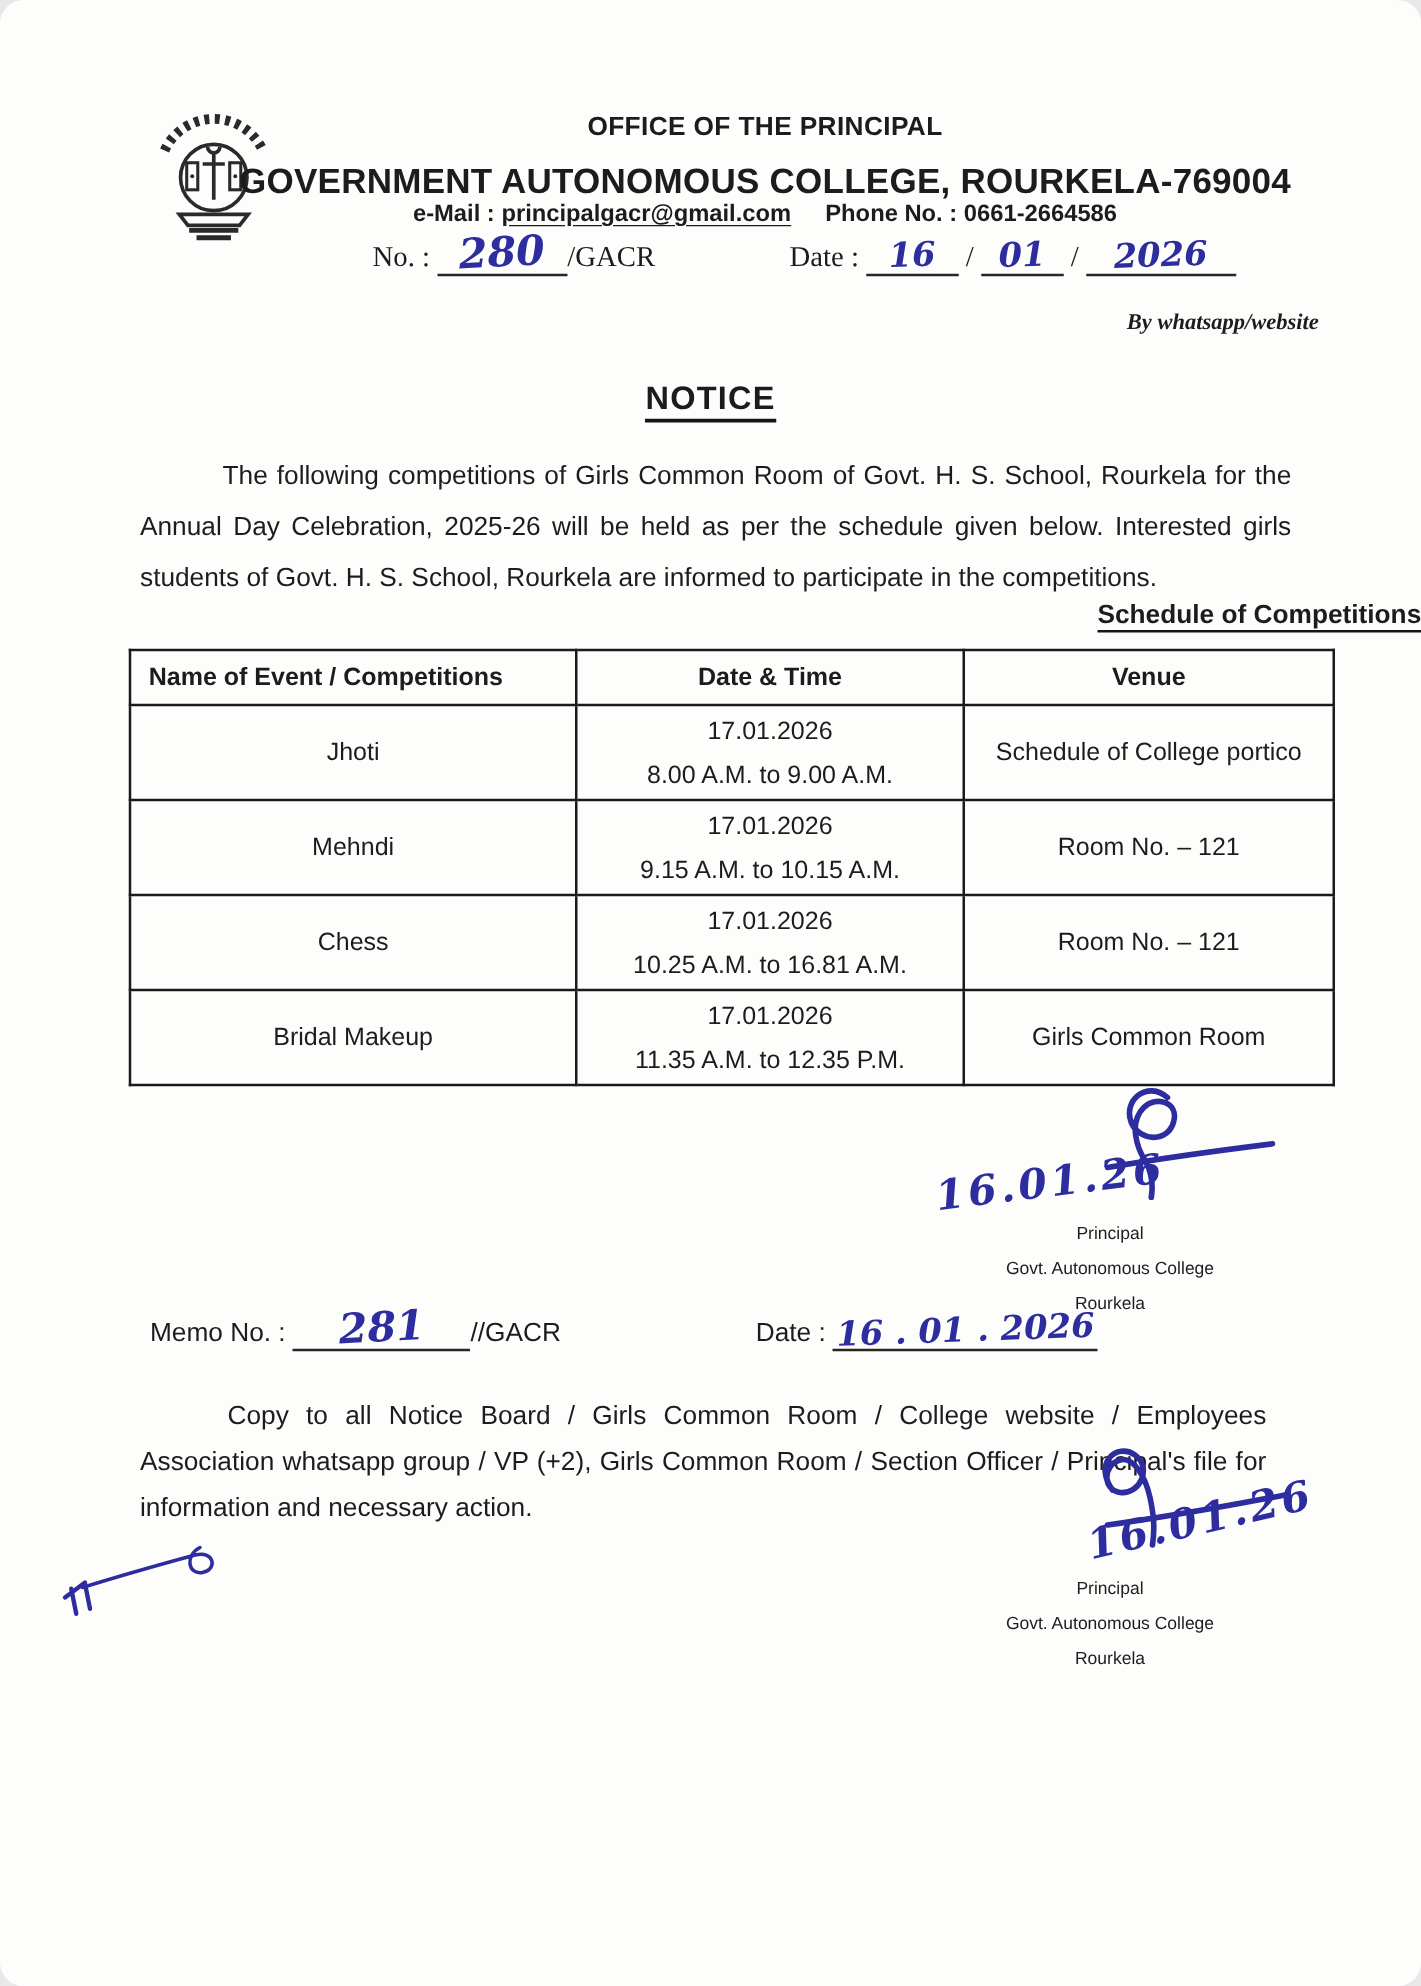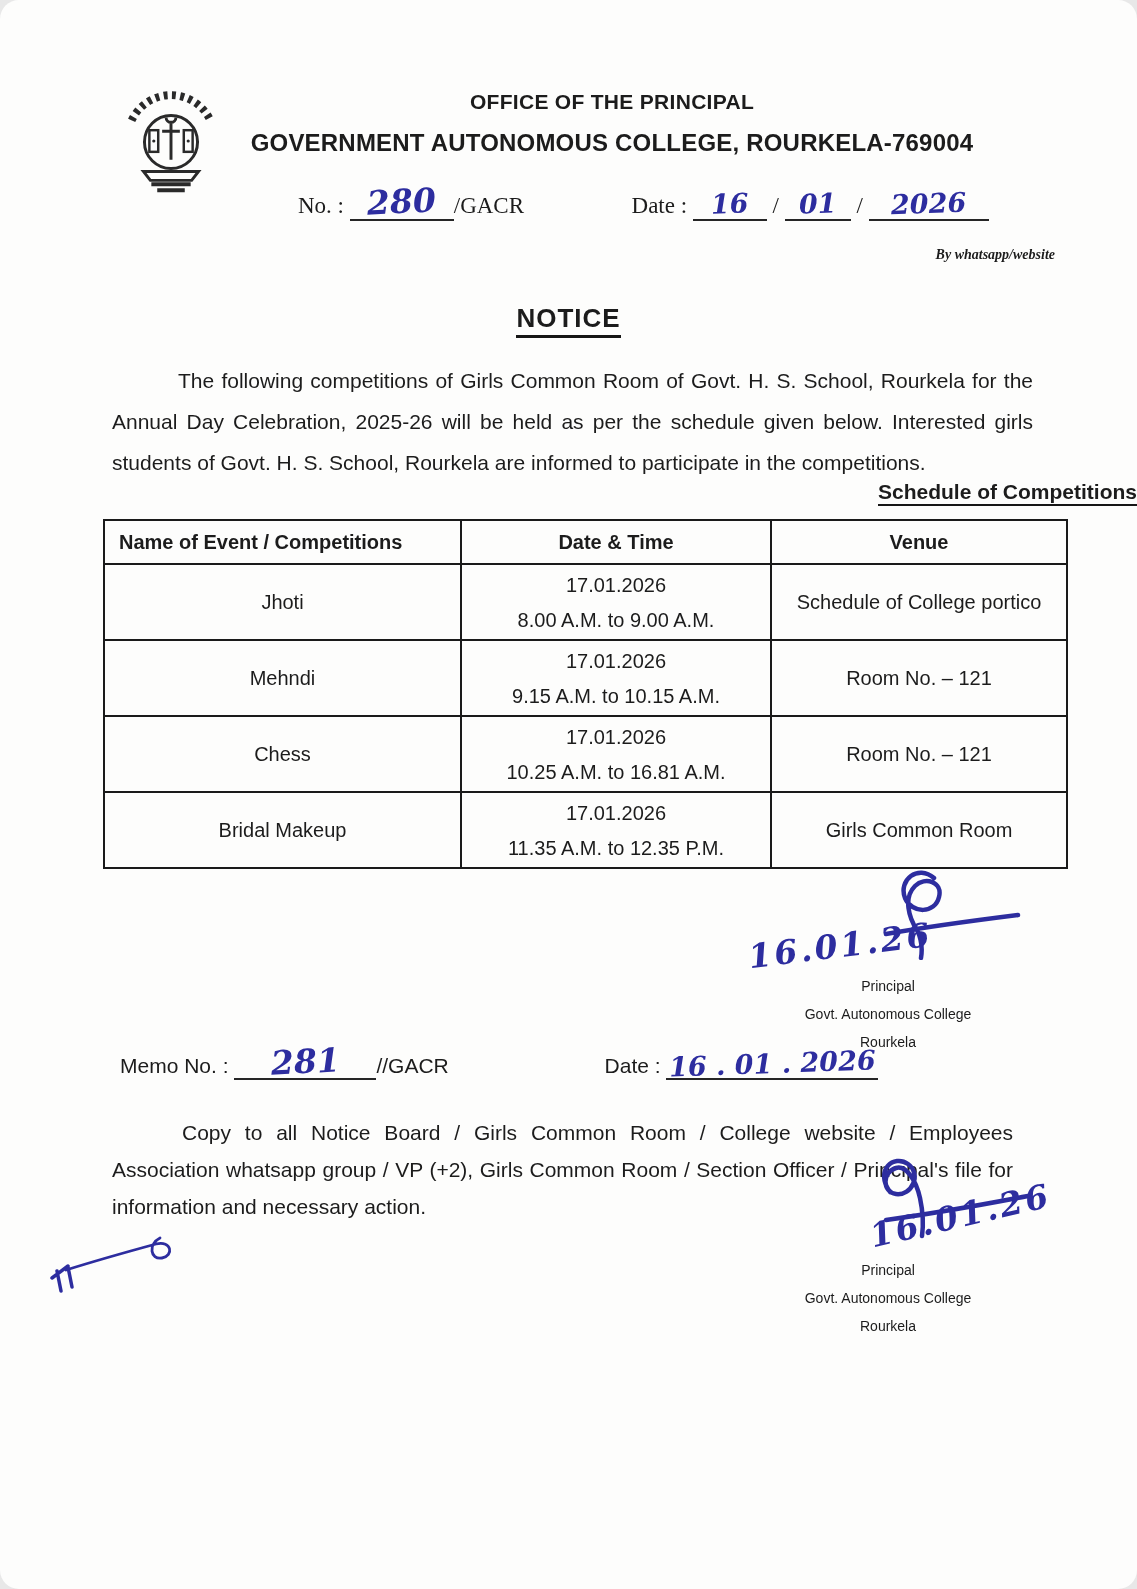--- a/index.html
+++ b/index.html
@@ -5,39 +5,39 @@
   html,body{margin:0;padding:0;background:#e8e8e8;}
   .page{
     position:relative; width:1137px; height:1589px; margin:0 auto;
     background:#fdfdfc; overflow:hidden;
     font-family:"Liberation Sans", sans-serif; color:#1c1c1c;border-radius:19px;
   }
   
   .logo{position:absolute; left:112px; top:84px; width:118px; height:116px;}
   .hdr{position:absolute; left:92px; top:90px; width:1040px; text-align:center;}
   .hdr .office{font-size:21px; font-weight:bold; letter-spacing:.3px; margin-bottom:15px;}
-  .hdr .college{font-size:24px; font-weight:bold; letter-spacing:.2px; }
+  .hdr .college{font-size:28px; font-weight:bold; letter-spacing:.2px; }
   .hdr .contact{font-size:19px; font-weight:bold;}
   .hdr .contact .email{text-decoration:underline; text-underline-offset:3px;}
   .hdr .contact .phone{margin-left:22px;}
   .no-line{
     position:absolute; left:298px; top:192px; white-space:nowrap;
     font-family:"Liberation Serif", serif; font-size:23px;
   }
   .ul{display:inline-block; border-bottom:2px solid #262626; text-align:center; vertical-align:baseline;}
   .hw{
     font-family:"DejaVu Serif", serif; font-style:italic; font-weight:bold;
     color:#2d2d9f; display:inline-block;
   }
   .hw.big{font-size:33px; transform:rotate(-3deg); line-height:20px;}
   .hw.med{font-size:27px; transform:rotate(-2deg); line-height:18px;}
   .gap-date{display:inline-block; width:96px;}
   .delivery{
     position:absolute; right:82px; top:247px;
-    font-family:"Liberation Serif", serif; font-style:italic; font-weight:bold; font-size:14px;
+    font-family:"Liberation Serif", serif; font-style:italic; font-weight:bold; font-size:18px;
   }
   
   .notice-title{position:absolute; left:0; right:0; top:303px; text-align:center;}
   .notice-title span{
     font-size:26px; font-weight:bold; letter-spacing:1px;
     border-bottom:3px solid #161616; padding-bottom:2px;
   }
   .body-para{
     position:absolute; left:112px; top:360px; width:921px;
     font-size:21px; line-height:41px; text-indent:66px;
@@ -91,20 +91,25 @@
     <rect x="73" y="46" width="9" height="22" stroke="#2a2a2a" stroke-width="2.5" fill="none"></rect>
     <circle cx="42.5" cy="57" r="1.6" fill="#2a2a2a"></circle>
     <circle cx="77.5" cy="57" r="1.6" fill="#2a2a2a"></circle>
     <path d="M32,88 h56 l-7,9 h-42 z" stroke="#2a2a2a" stroke-width="3" fill="none"></path>
     <path d="M40,101 h40 M46,107 h28" stroke="#2a2a2a" stroke-width="4"></path>
   </svg>
 
   <div class="hdr">
     <div class="office">OFFICE OF THE PRINCIPAL</div>
     <div class="college">GOVERNMENT AUTONOMOUS COLLEGE, ROURKELA-769004</div>
+    <div class="contact">
+      <span>e-Mail :</span>
+      <span class="email">principalgacr@gmail.com</span>
+      <span class="phone">Phone No. : 0661-2664586</span>
+    </div>
   </div>
 
   <div class="no-line">
     <span>No. :</span>
     <span class="ul" style="width:104px;"><span class="hw big">280</span></span><span>/GACR</span>
     <span class="gap-date"></span>
     <span>Date :</span>
     <span class="ul" style="width:74px;"><span class="hw med">16</span></span>
     <span>/</span>
     <span class="ul" style="width:66px;"><span class="hw med">01</span></span>

